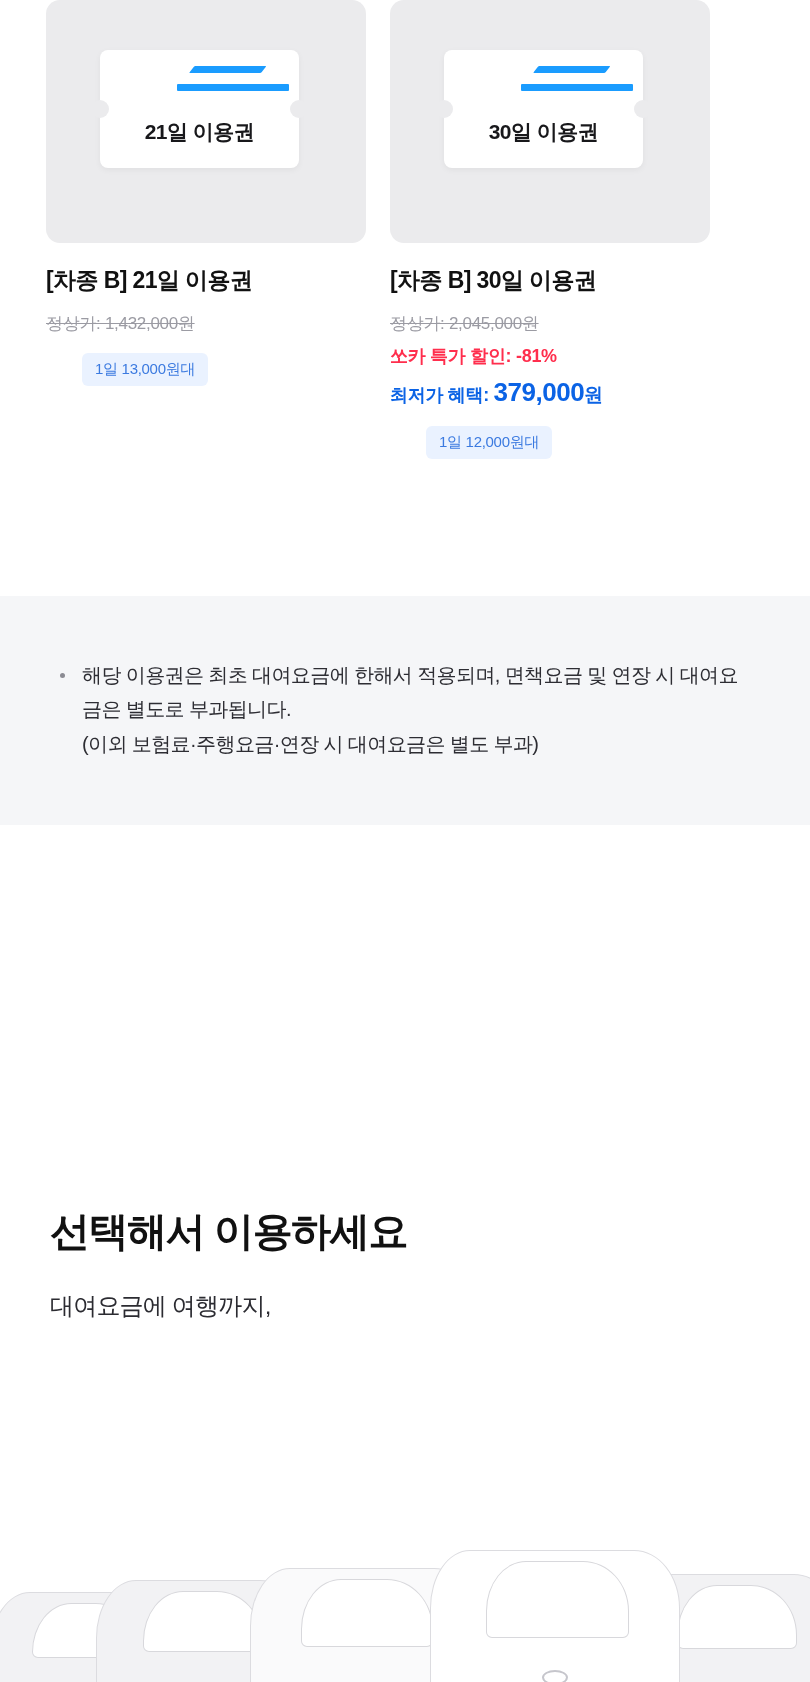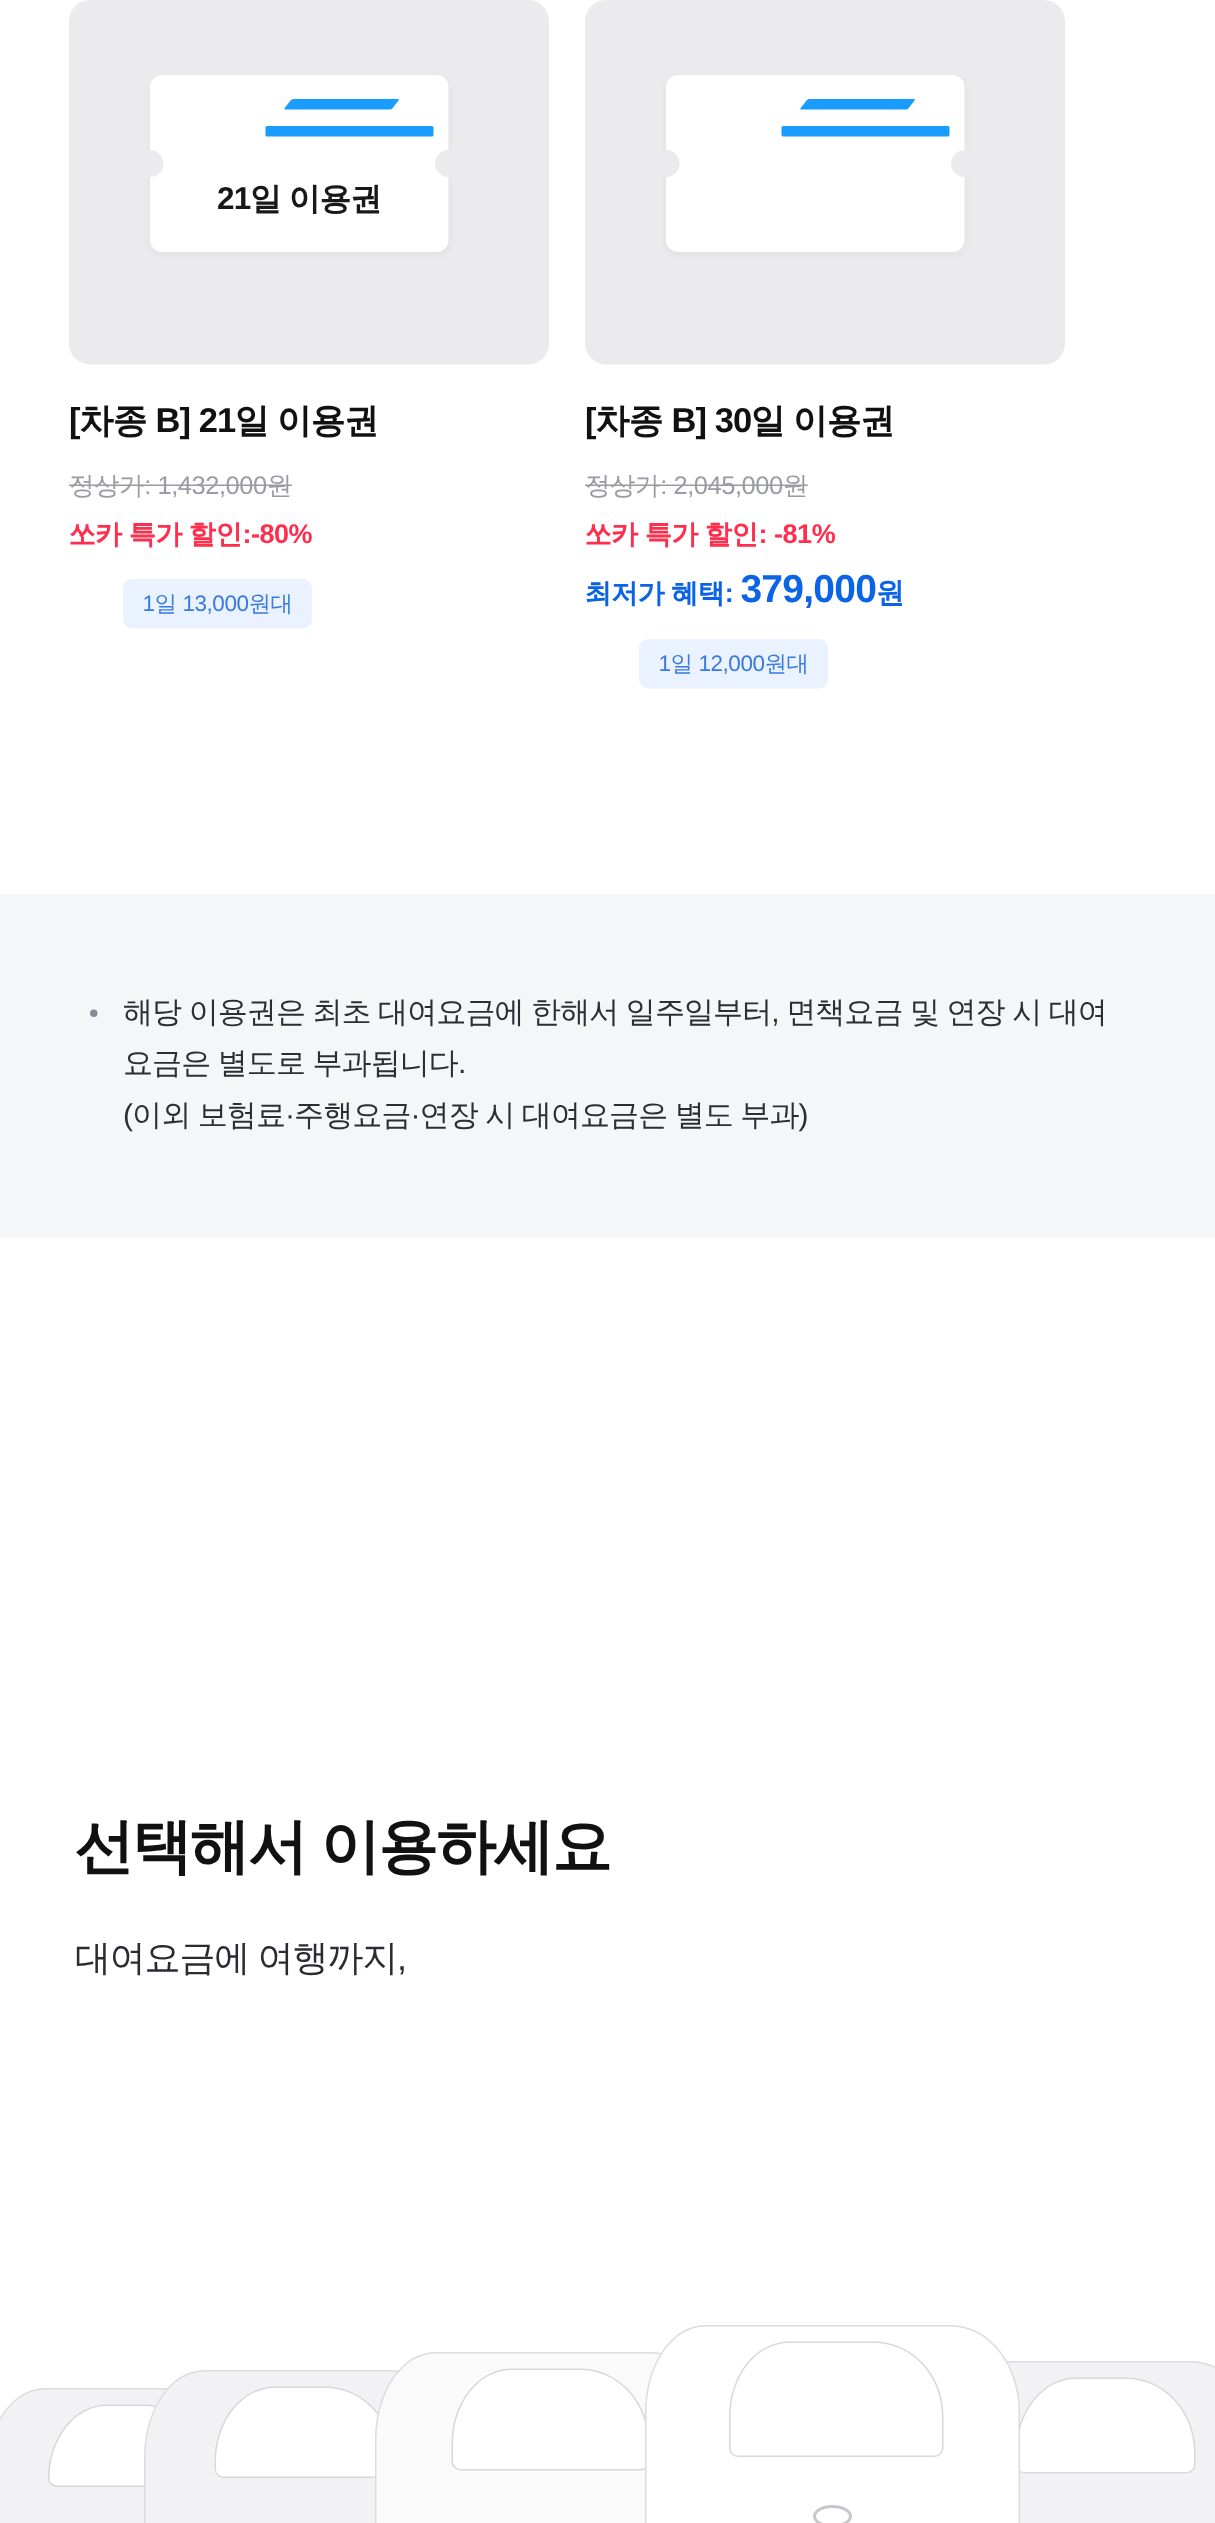--- a/index.html
+++ b/index.html
@@ -232,48 +232,48 @@
         <div class="ticket">
           <div class="stripe-wrap">
             <span class="bar b1"></span>
             <span class="bar b2"></span>
           </div>
           <div class="ticket-label">21일 이용권</div>
         </div>
       </div>
       <div class="p-title">[차종 B] 21일 이용권</div>
       <div class="p-orig">정상가: 1,432,000원</div>
-      <div class="p-disc">쏘카 특가 할인:-80%</div>
       <div class="p-badge">1일 13,000원대</div>
     </div>
 
     <div class="product">
       <div class="thumb">
         <div class="ticket">
           <div class="stripe-wrap">
             <span class="bar b1"></span>
             <span class="bar b2"></span>
           </div>
+          <div class="ticket-label">30일 이용권</div>
         </div>
       </div>
       <div class="p-title">[차종 B] 30일 이용권</div>
       <div class="p-orig">정상가: 2,045,000원</div>
       <div class="p-disc">쏘카 특가 할인:  -81%</div>
       <div class="p-final">
         <span>최저가 혜택:</span>
         <span class="big">379,000</span><span class="unit">원</span>
       </div>
       <div class="p-badge">1일 12,000원대</div>
     </div>
 
   </div>
 
   <div class="notice">
     <ul>
-      <li style="white-space:pre-line;">해당 이용권은 최초 대여요금에 한해서 일주일부터, 면책요금 및 연장 시 대여요금은 별도로 부과됩니다.
+      <li style="white-space:pre-line;">해당 이용권은 최초 대여요금에 한해서 적용되며, 면책요금 및 연장 시 대여요금은 별도로 부과됩니다.
 (이외 보험료·주행요금·연장 시 대여요금은 별도 부과)</li>
     </ul>
   </div>
 
   <div class="headline">
     <h2>
       <br>
       <span>선택해서 이용하세요</span>
     </h2>
     <p>

